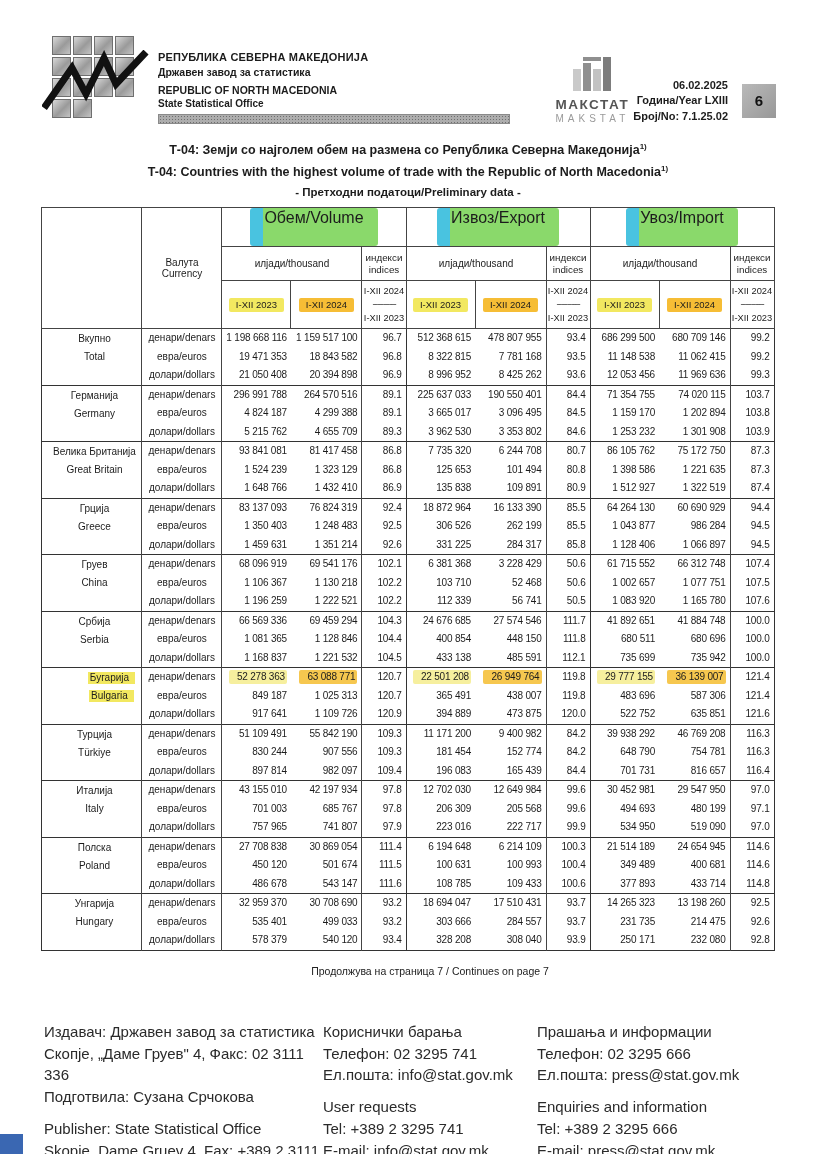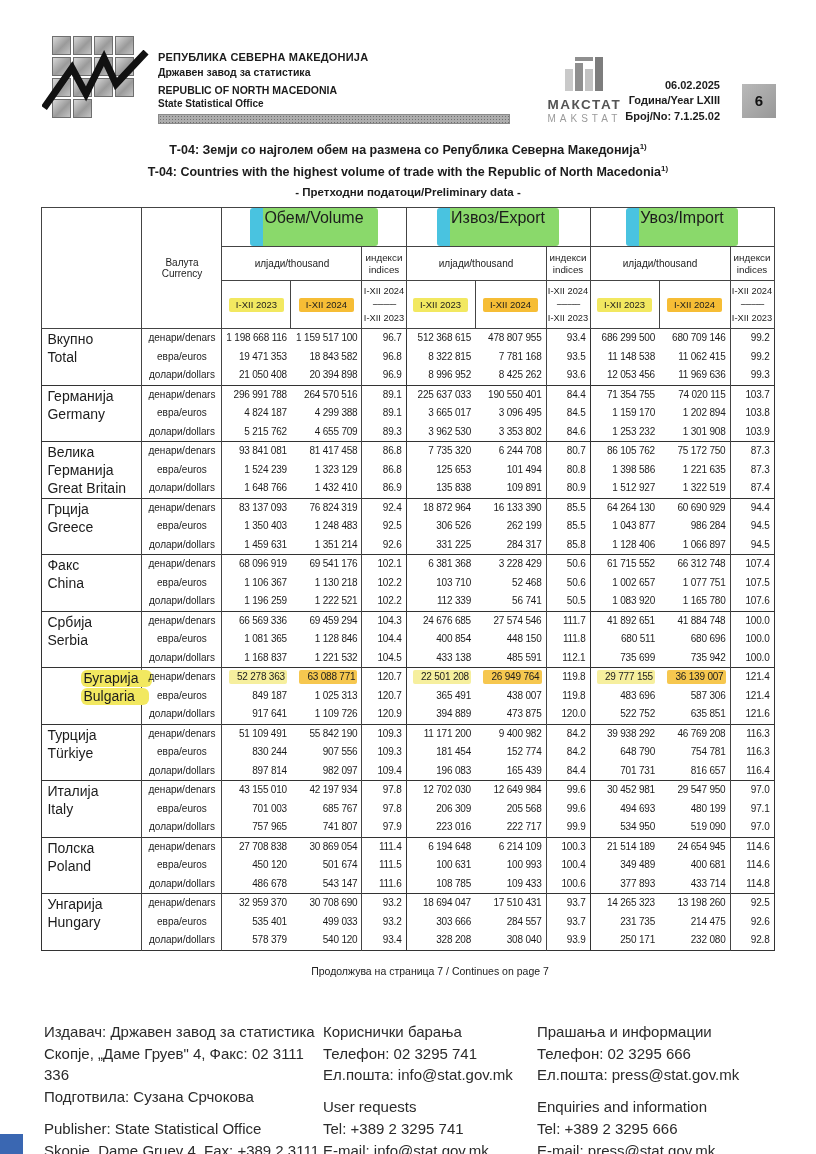--- a/index.html
+++ b/index.html
@@ -25,21 +25,21 @@
   .org-block .l4 { font-weight: bold; font-size: 10px; margin-top: 2px; }
   .hdr-bar {
     margin-top: 5px; width: 352px; height: 10px; background-color: #adadad;
     background-image: radial-gradient(#6e6e6e 1px, rgba(0,0,0,0) 1px);
     background-size: 3px 3px; border: 1px solid #8a8a8a;
   }
   .right-block { margin-left: auto; display: flex; flex-direction: row; align-items: flex-end; }
   .makstat { text-align: center; margin-right: 4px; }
   .makstat-name { font-weight: bold; font-size: 13.5px; letter-spacing: 1.5px; color: #555; margin-top: 2px; }
   .makstat-name-en { font-size: 10px; letter-spacing: 4px; color: #9a9a9a; margin-top: 1px; }
-  .issue-block { margin-top: 22px; display: flex; align-items: center; gap: 22px; }
+  .issue-block { margin-top: 22px; display: flex; align-items: center; gap: 14px; }
   .issue-lines { text-align: right; font-weight: bold; font-size: 11px; line-height: 1.4; }
   .issue-box {
     width: 34px; height: 34px; background: linear-gradient(135deg, #b9b9b9, #989898);
     display: flex; align-items: center; justify-content: center;
     font-weight: bold; font-size: 15px; color: #111;
   }
   
   .titles { text-align: center; margin-top: 18px; }
   .titles .t1 { font-weight: bold; font-size: 12.5px; }
   .titles .t2 { font-weight: bold; font-size: 12.5px; margin-top: 7px; }
@@ -55,25 +55,25 @@
   .idx-frac { font-size: 9.3px; line-height: 1.45; }
   .idx-frac .sep { letter-spacing: -1px; color: #333; }
   .marker {
     display: inline-block; padding: 1px 14px 19px; border-radius: 3px; font-size: 16px;
     background: linear-gradient(90deg, var(--hl-cyan, #49c3e0) 0 13px, var(--hl-green, #8ad96b) 13px);
   }
   .hl-y { display: inline-block; padding: 1px 7px 2px; border-radius: 2px; font-size: 9.5px; background: var(--hl-yellow, #f2e860); }
   .hl-o { display: inline-block; padding: 1px 7px 2px; border-radius: 2px; font-size: 9.5px; background: var(--hl-orange, #f6bd35); }
   tbody td { height: 18.5px; line-height: 18.5px; font-size: 10px; padding: 0; }
   tbody tr.block-start td { border-top: 1px solid #333; }
-  td.country { vertical-align: top; text-align: left; padding: 1px 0 0 5px; line-height: 18px; font-size: 14px; }
+  td.country { vertical-align: top; text-align: center; padding: 1px 0 0 5px; line-height: 18px; font-size: 10px; }
   td.currency { text-align: center; border-left: 1px solid #444; border-right: 1px solid #444; }
   td.num { text-align: right; padding-right: 4px; letter-spacing: -0.2px; }
   td.idx { border-left: 1px solid #444; border-right: 1px solid #333; }
-  .hl-name { background: var(--hl-yellow, #f2e860); padding: 0 14px 1px 2px; border-radius: 6px; margin-left: 34px; }
+  .hl-name { background: var(--hl-yellow, #f2e860); padding: 0 6px 1px 2px; border-radius: 0; margin-left: 34px; }
   .hl-cell-y { background: var(--hl-cell-yellow, #f6ef9e); padding: 1px 2px 2px 8px; border-radius: 2px; }
   .hl-cell-o { background: var(--hl-cell-orange, #f6c74f); padding: 1px 2px 2px 8px; border-radius: 2px; }
   
   .continues { margin: 14px 0 0 44px; font-size: 10.5px; color: #222; text-align: center; }
   .footer { display: flex; margin: 44px 0 0 44px; font-size: 15px; color: #2a2a2a; line-height: 1.45; }
   .fcol { width: 300px; }
   .fcol.c2 { width: 230px; }
   .fcol .grp + .grp { margin-top: 10px; }
   .corner-blue { position: absolute; left: 0; bottom: 0; width: 23px; height: 20px; background: var(--corner-blue, #3a67b2); }
 </style>
@@ -284,21 +284,21 @@
           <td class="num idx">89.3</td>
           <td class="num">3 962 530</td>
           <td class="num">3 353 802</td>
           <td class="num idx">84.6</td>
           <td class="num">1 253 232</td>
           <td class="num">1 301 908</td>
           <td class="num idx">103.9</td>
         </tr>
         <tr class="block-start">
           <td rowspan="3" class="country">
-            <div><span>Велика Германија</span></div>
+            <div><span>Велика Британија</span></div>
             <div><span>Great Britain</span></div>
           </td>
           <td class="currency">денари/denars</td>
           <td class="num">93 841 081</td>
           <td class="num">81 417 458</td>
           <td class="num idx">86.8</td>
           <td class="num">7 735 320</td>
           <td class="num">6 244 708</td>
           <td class="num idx">80.7</td>
           <td class="num">86 105 762</td>
@@ -364,21 +364,21 @@
           <td class="num idx">92.6</td>
           <td class="num">331 225</td>
           <td class="num">284 317</td>
           <td class="num idx">85.8</td>
           <td class="num">1 128 406</td>
           <td class="num">1 066 897</td>
           <td class="num idx">94.5</td>
         </tr>
         <tr class="block-start">
           <td rowspan="3" class="country">
-            <div><span>Факс</span></div>
+            <div><span>Груев</span></div>
             <div><span>China</span></div>
           </td>
           <td class="currency">денари/denars</td>
           <td class="num">68 096 919</td>
           <td class="num">69 541 176</td>
           <td class="num idx">102.1</td>
           <td class="num">6 381 368</td>
           <td class="num">3 228 429</td>
           <td class="num idx">50.6</td>
           <td class="num">61 715 552</td>

